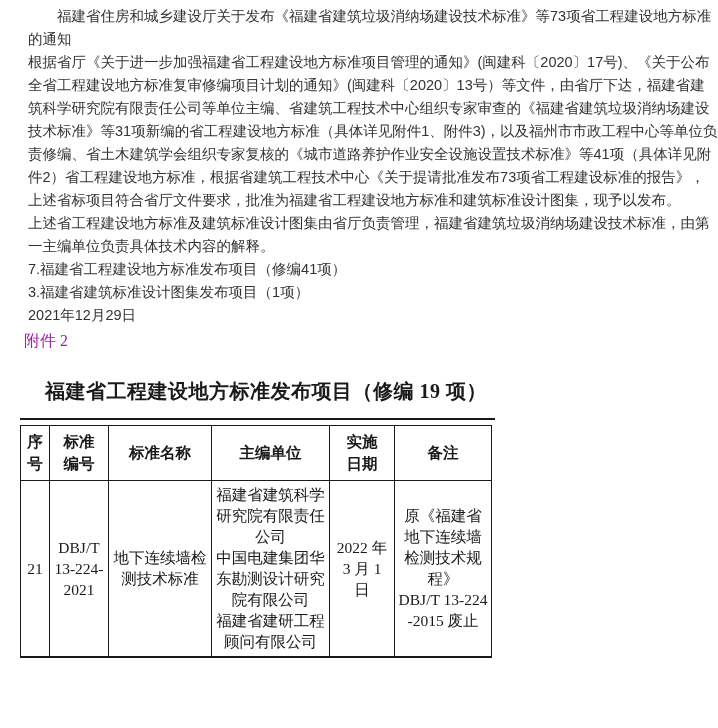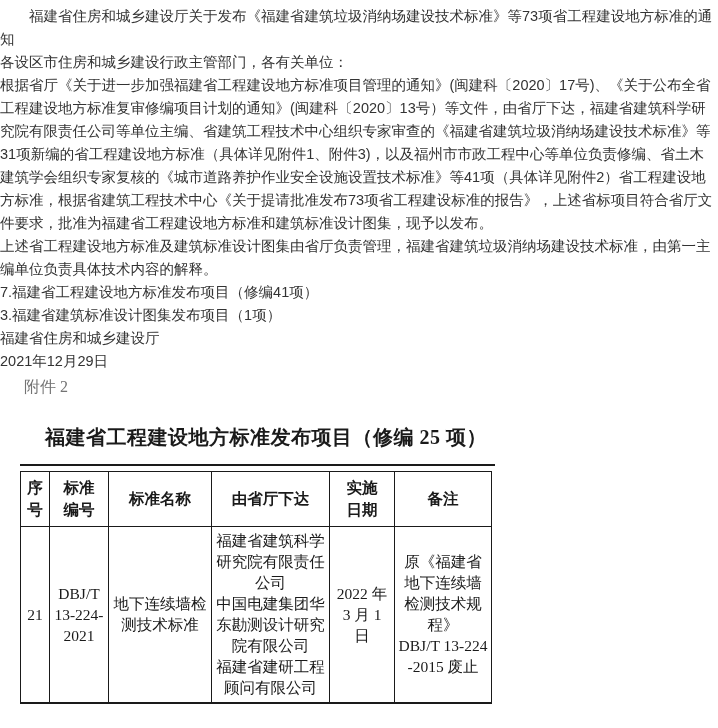--- a/index.html
+++ b/index.html
@@ -8,26 +8,27 @@
     height: 728px;
     background: #ffffff;
     font-family: "Liberation Sans", sans-serif;
     color: #333333;
     overflow: hidden;
   }
   .doc-body {
     padding-top: 5px;
     font-size: 14.5px;
     line-height: 23px;
+    margin-left: 28px;
   }
   .doc-body p { margin: 0; }
   .p-indent { text-indent: 29px; }
   .annex-label {
     font-family: "Liberation Serif", serif;
-    color: #737373;
+    color: #a21caf;
     font-size: 16px;
     line-height: 23px;
     padding-left: 24px;
     margin-top: 2px;
   }
   .table-title {
     font-family: "Liberation Serif", serif;
     font-weight: bold;
     color: #1a1a1a;
     font-size: 20px;
@@ -69,52 +70,50 @@
   }
   table.standards tbody tr { height: 176px; }
 </style>
 </head>
 <body>
 
 <div class="page">
 
   <div class="doc-body">
     <p class="p-indent">福建省住房和城乡建设厅关于发布《福建省建筑垃圾消纳场建设技术标准》等73项省工程建设地方标准的通知</p>
-    <p>各设区市住房和城乡建设行政主管部门，各有关单位：</p>
     <p>根据省厅《关于进一步加强福建省工程建设地方标准项目管理的通知》(闽建科〔2020〕17号)、《关于公布全省工程建设地方标准复审修编项目计划的通知》(闽建科〔2020〕13号）等文件，由省厅下达，福建省建筑科学研究院有限责任公司等单位主编、省建筑工程技术中心组织专家审查的《福建省建筑垃圾消纳场建设技术标准》等31项新编的省工程建设地方标准（具体详见附件1、附件3)，以及福州市市政工程中心等单位负责修编、省土木建筑学会组织专家复核的《城市道路养护作业安全设施设置技术标准》等41项（具体详见附件2）省工程建设地方标准，根据省建筑工程技术中心《关于提请批准发布73项省工程建设标准的报告》，上述省标项目符合省厅文件要求，批准为福建省工程建设地方标准和建筑标准设计图集，现予以发布。</p>
     <p>上述省工程建设地方标准及建筑标准设计图集由省厅负责管理，福建省建筑垃圾消纳场建设技术标准，由第一主编单位负责具体技术内容的解释。</p>
     <p>7.福建省工程建设地方标准发布项目（修编41项）</p>
     <p>3.福建省建筑标准设计图集发布项目（1项）</p>
-    <p>福建省住房和城乡建设厅</p>
     <p>2021年12月29日</p>
   </div>
 
   <div class="annex-label">附件 2</div>
 
-  <div class="table-title">福建省工程建设地方标准发布项目（修编 25 项）</div>
+  <div class="table-title">福建省工程建设地方标准发布项目（修编 19 项）</div>
 
   <div class="top-rule"></div>
 
   <table class="standards">
     <colgroup>
       <col style="width:29px">
       <col style="width:59px">
       <col style="width:103px">
       <col style="width:118px">
       <col style="width:65px">
       <col style="width:97px">
     </colgroup>
     <thead>
       <tr>
         <th>序
 号</th>
         <th>标准
 编号</th>
         <th>标准名称</th>
-        <th>由省厅下达</th>
+        <th>主编单位</th>
         <th>实施
 日期</th>
         <th>备注</th>
       </tr>
     </thead>
     <tbody>
       <tr>
         <td>21</td>
         <td>DBJ/T 13-224-2021</td>
         <td>地下连续墙检测技术标准</td>

